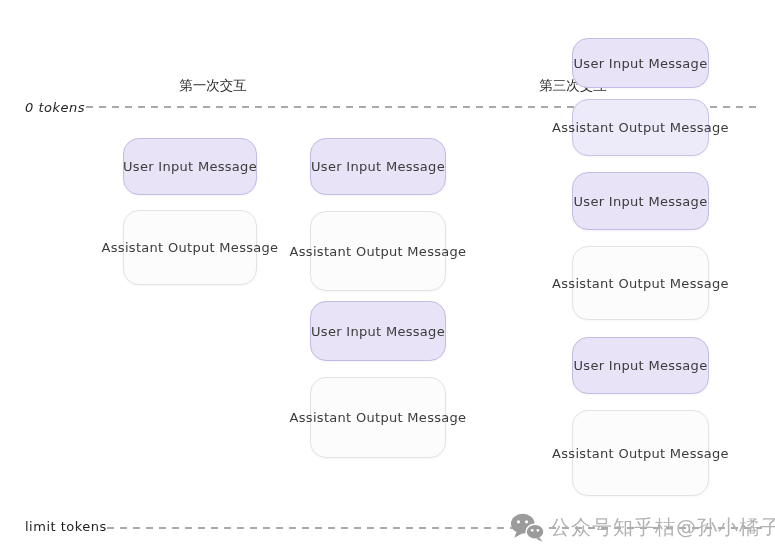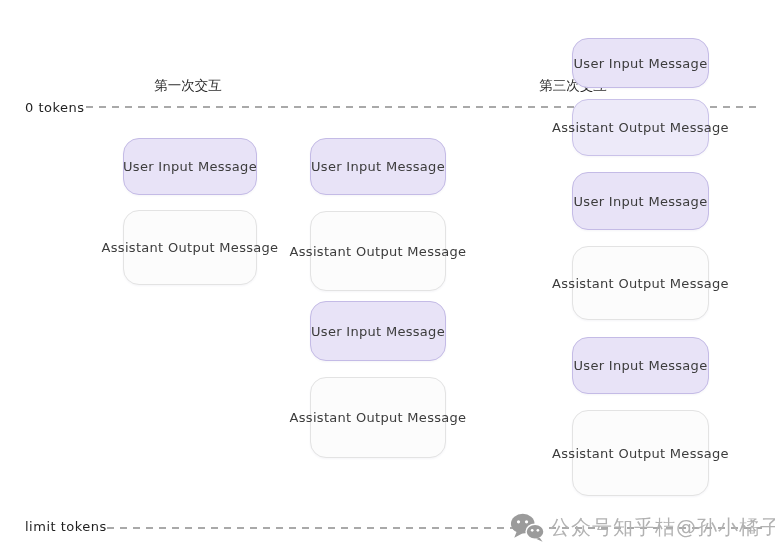--- a/index.html
+++ b/index.html
@@ -52,27 +52,27 @@
     font-size:20px;color:#b2b2b2;letter-spacing:1px;
     white-space:nowrap;
   }
   .wechat-icon{width:34px;height:32px;display:block;}
 </style>
 </head>
 <body>
 
 <div class="canvas">
 
-  <span class="axis-label" style="left:25px;top:100px;">0 tokens</span>
+  <span class="axis-label" style="left:25px;top:100px;font-style:italic;">0 tokens</span>
   <div class="dash-line" style="left:86px;top:106px;width:676px;"></div>
 
   <span class="axis-label" style="left:25px;top:519px;">limit tokens</span>
   <div class="dash-line" style="left:107px;top:527px;width:655px;"></div>
 
-  <span class="col-header" style="left:128px;top:77px;">第一次交互</span>
+  <span class="col-header" style="left:153px;top:77px;">第一次交互</span>
   <span class="col-header" style="left:513px;top:77px;">第三次交互</span>
 
   <div class="msg-box user" style="left:123px;top:138px;width:134px;height:57px;">User Input Message</div>
   <div class="msg-box assistant" style="left:123px;top:210px;width:134px;height:75px;">Assistant Output Message</div>
 
   <div class="msg-box user" style="left:310px;top:138px;width:136px;height:57px;">User Input Message</div>
   <div class="msg-box assistant" style="left:310px;top:211px;width:136px;height:80px;">Assistant Output Message</div>
   <div class="msg-box user" style="left:310px;top:301px;width:136px;height:60px;">User Input Message</div>
   <div class="msg-box assistant" style="left:310px;top:377px;width:136px;height:81px;">Assistant Output Message</div>
 

